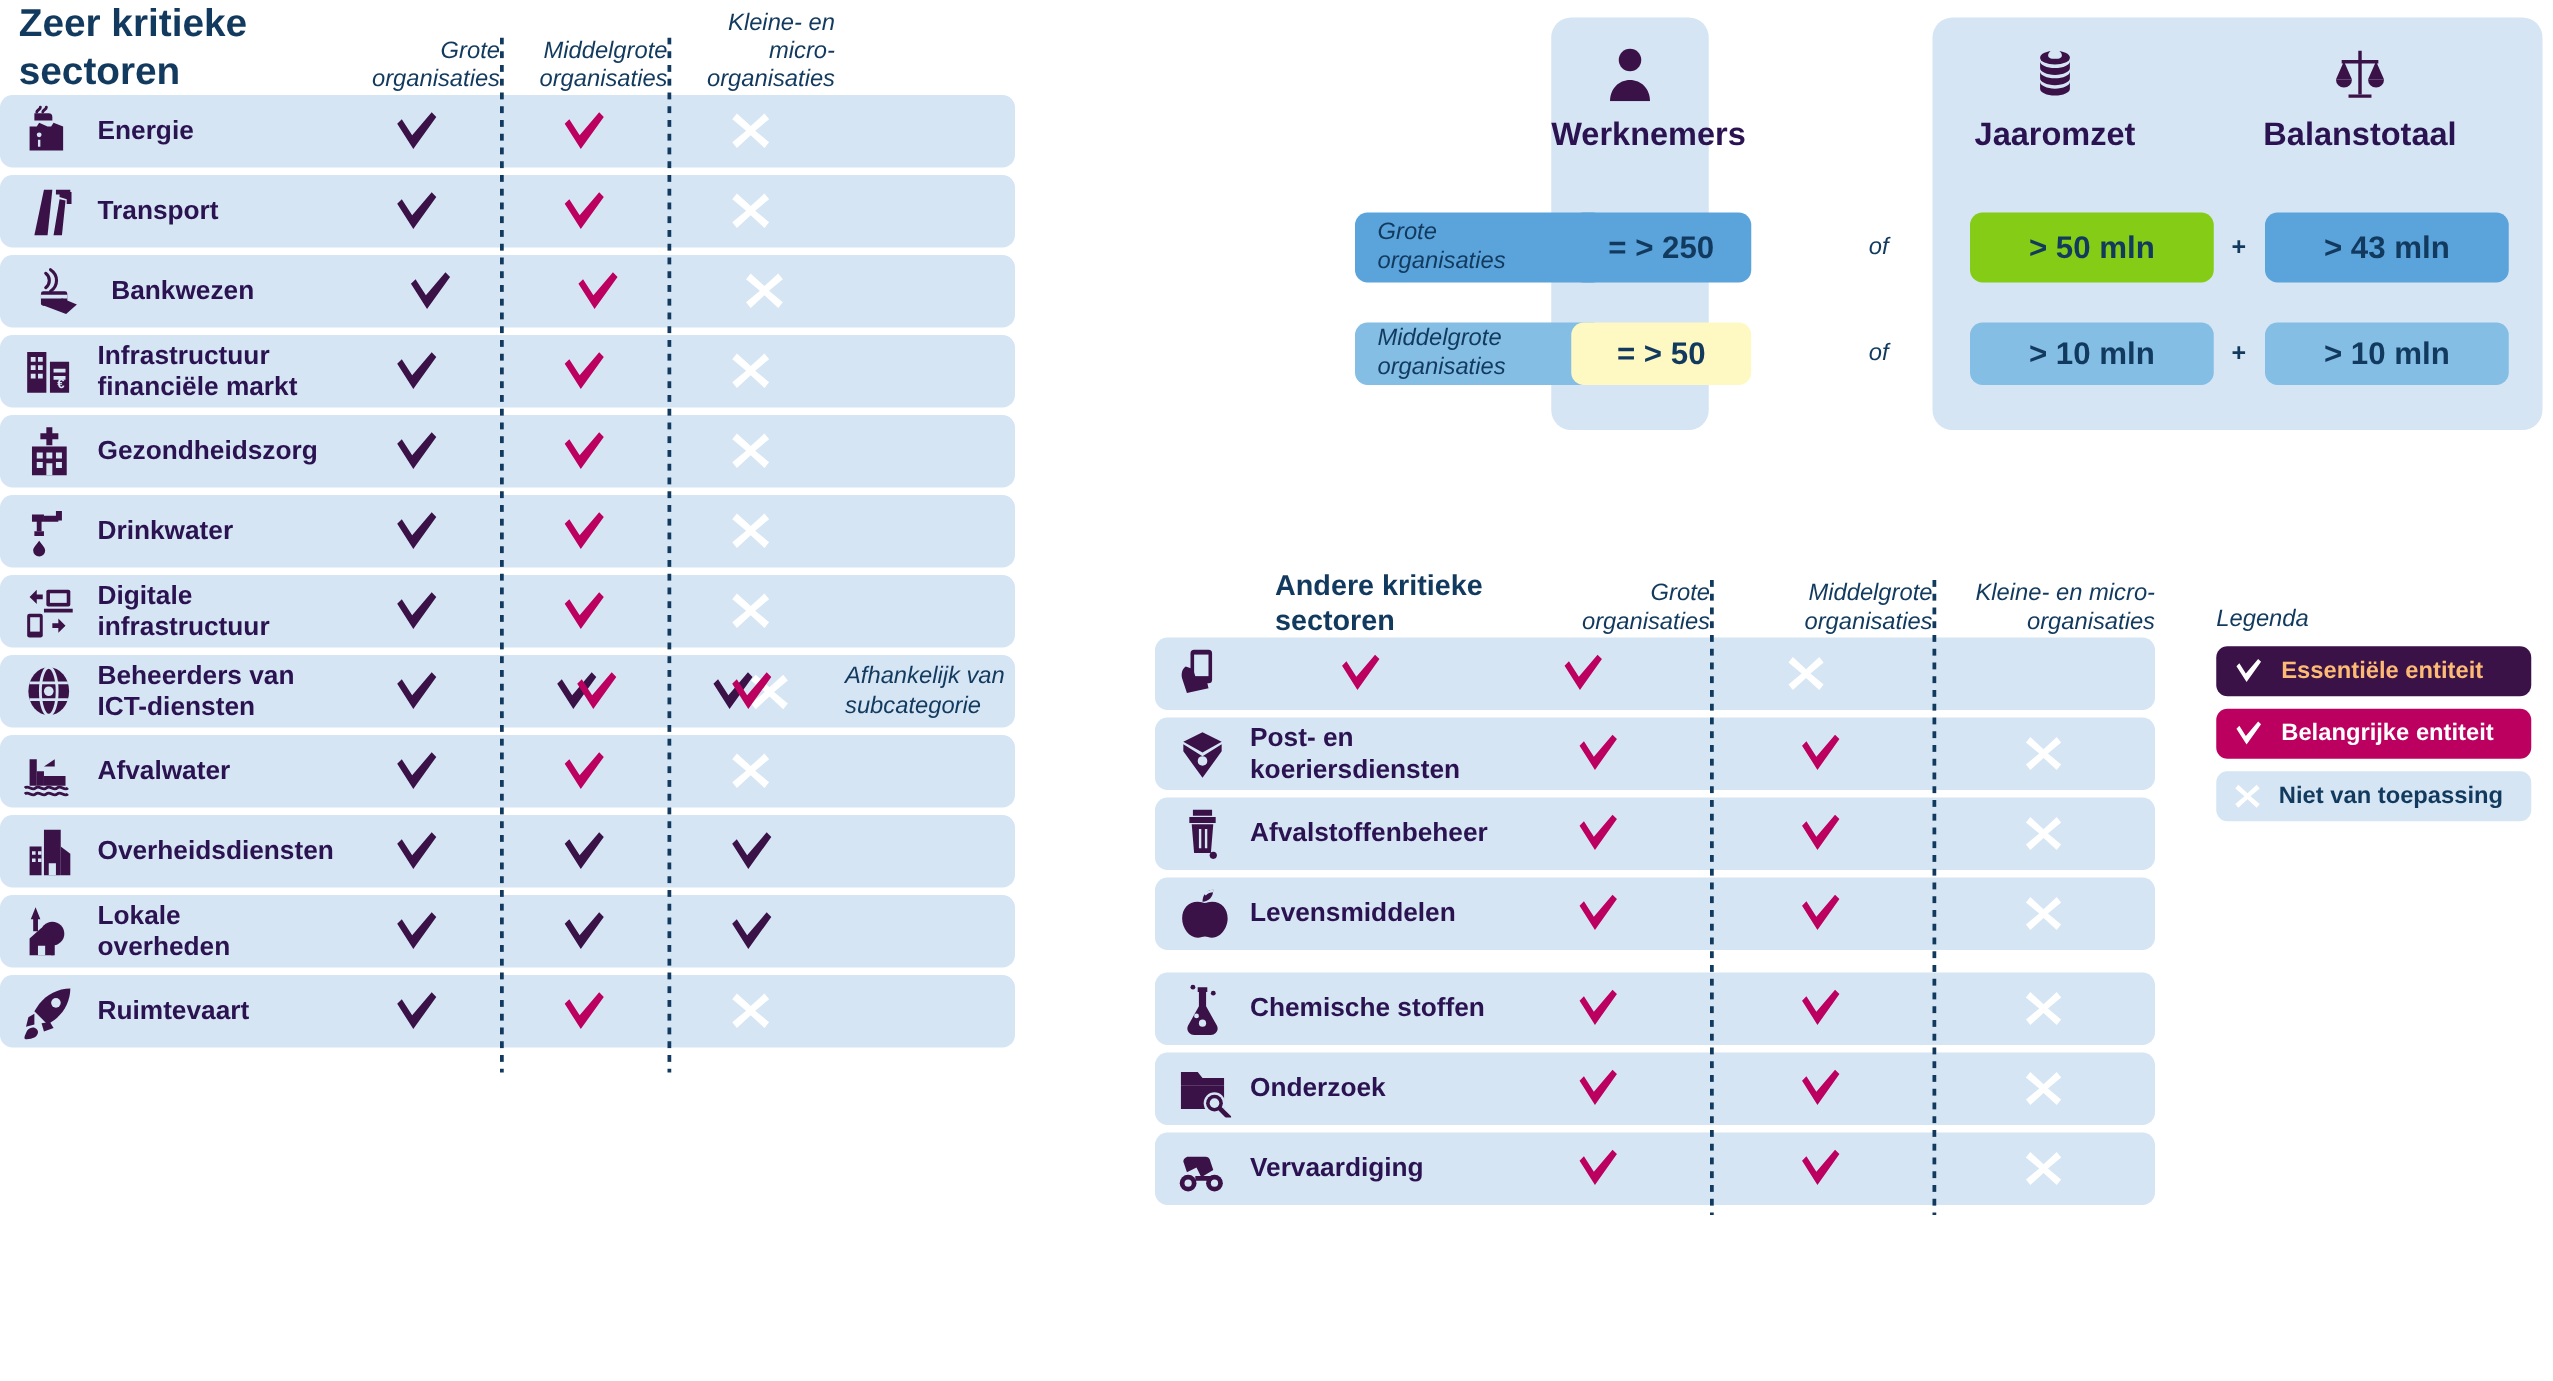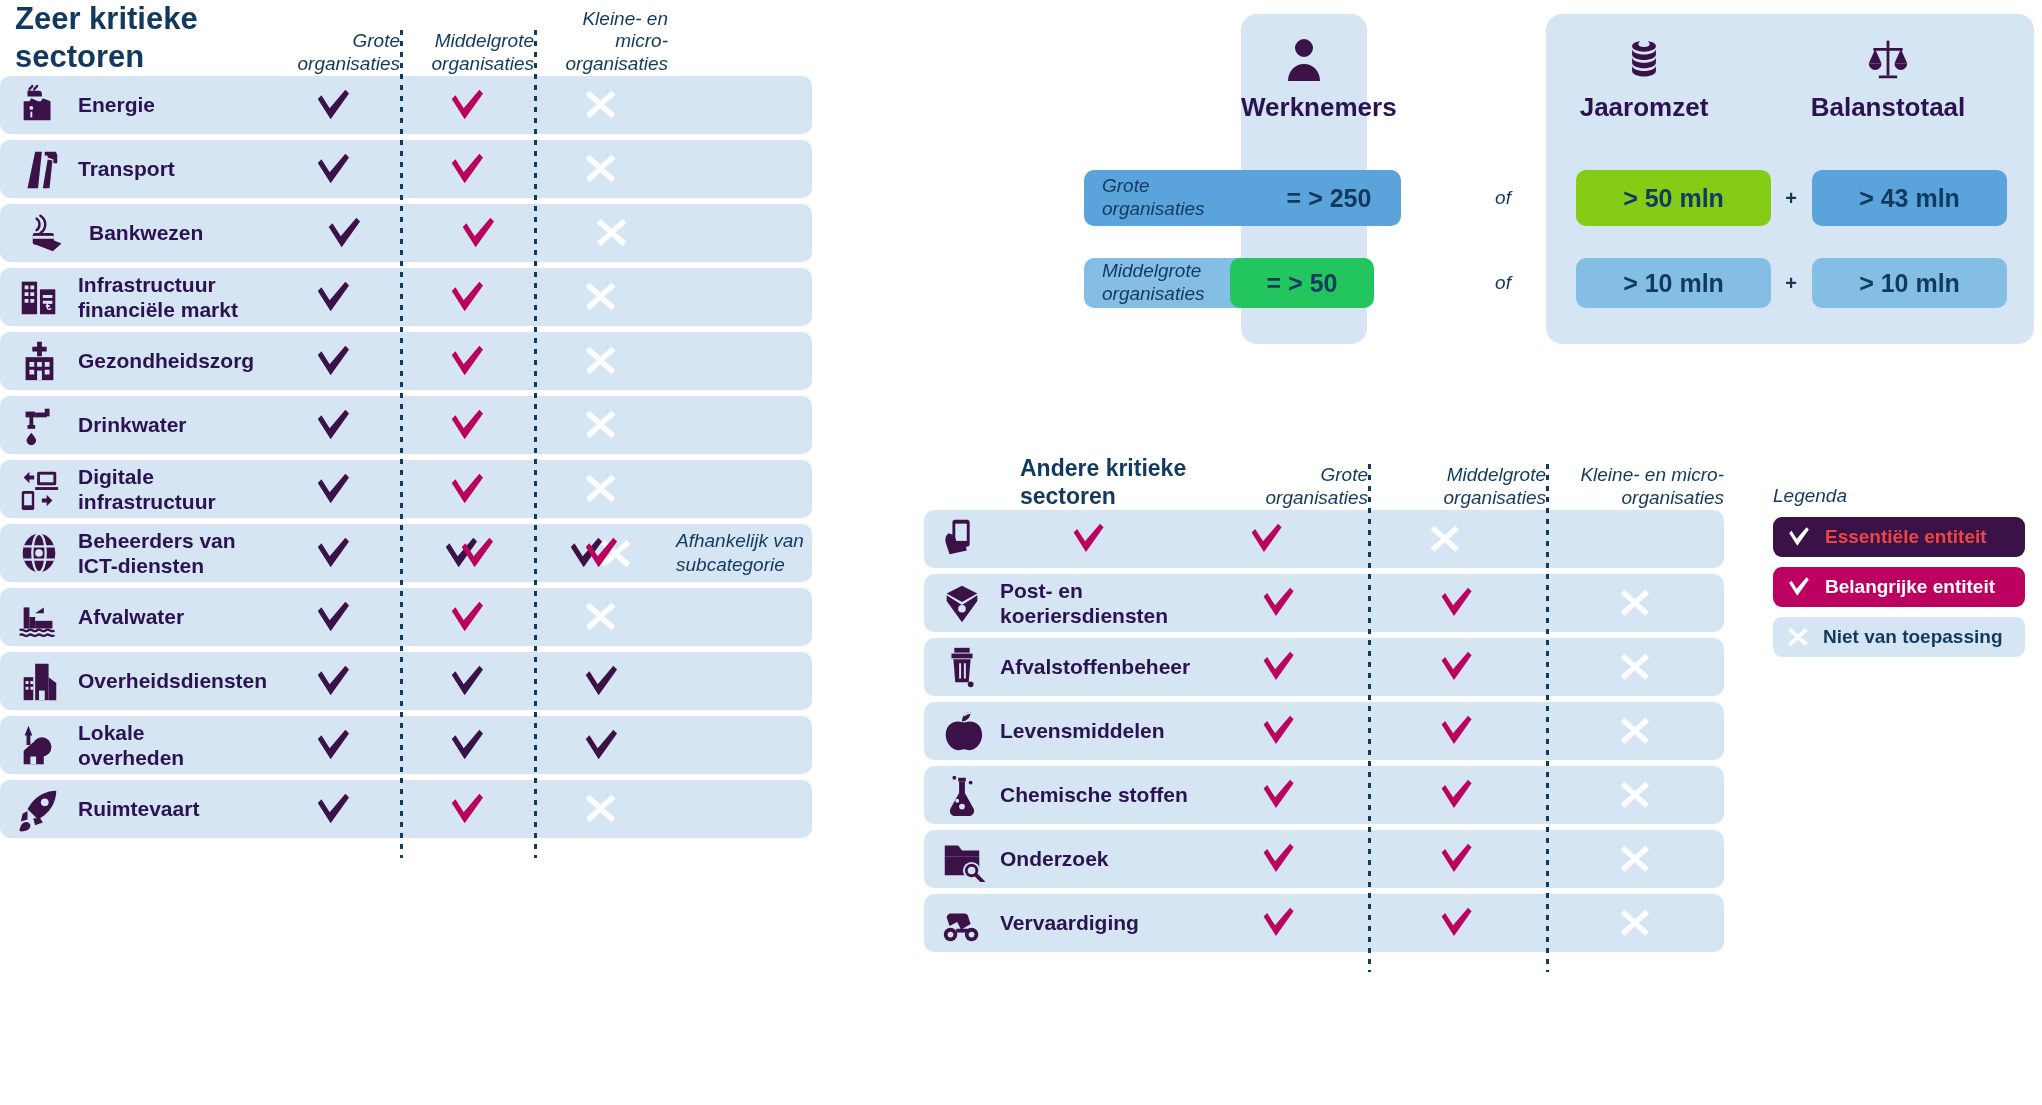--- a/index.html
+++ b/index.html
@@ -616,21 +616,21 @@
           </span>
         </div>
         <div class="cell-mark" style="width:178px;">
           <span class="mark">
             <svg width="31.68" height="31.68" viewBox="0 0 36 36">
               <path d="M6 3 L18 14 L30 3 L34 8 L22 18 L34 28 L30 33 L18 22 L6 33 L2 28 L14 18 L2 8 Z" fill="#ffffff"></path>
             </svg>
           </span>
         </div>
       </div>
-      <div class="row" style="height: 58px; margin-bottom: 6px; width: 800px;">
+      <div class="row" style="height: 58px; margin-bottom: 18px; width: 800px;">
         <div class="cell-icon" style="width:76px;">
           <svg width="46" height="46" viewBox="0 0 48 48" fill="#3B1248">
             <path d="M20 14c-8 0-13 6-13 14s6 16 13 16c3 0 4-1 6-1s3 1 6 1c7 0 13-8 13-16s-5-14-13-14c-3 0-4 1-6 1s-3-1-6-1z"></path>
             <path d="M24 14c0-6 4-10 9-10 0 6-4 10-9 10z"></path>
             <path d="M26 8c2-2 5-3 7-3" stroke="#d5e5f3" stroke-width="2" fill="none"></path>
           </svg>
         </div>
         <div class="cell-label" style="width:190px;font-size:21px;">Levensmiddelen</div>
         <div class="cell-mark" style="width:178px;">
           <span class="mark">
@@ -794,32 +794,32 @@
       </div>
       <div class="crit-head" style="margin-top:8px;">Balanstotaal</div>
     </div>
     <div class="crit-rowlabel" style="left: 1084px; top: 170px; width: 200px; height: 56px; background: rgb(91, 163, 219);">Grote<br>organisaties</div>
     <div class="crit-pill" style="left: 1257px; top: 170px; width: 144px; height: 56px; background: rgb(91, 163, 219);">= &gt; 250</div>
     <div class="crit-pill" style="left: 1576px; top: 170px; width: 195px; height: 56px; background: #84cc16;">&gt; 50 mln</div>
     <div class="crit-pill" style="left: 1812px; top: 170px; width: 195px; height: 56px; background: rgb(91, 163, 219);">&gt; 43 mln</div>
     <div class="crit-op" style="left: 1483px; top: 170px; width: 40px; height: 56px;">of</div>
     <div class="crit-plus" style="left: 1775px; top: 170px; width: 32px; height: 56px;">+</div>
     <div class="crit-rowlabel" style="left: 1084px; top: 258px; width: 200px; height: 50px; background: rgb(132, 190, 228);">Middelgrote<br>organisaties</div>
-    <div class="crit-pill" style="left: 1230px; top: 258px; width: 144px; height: 50px; background: #22c55e;">= &gt; 50</div>
+    <div class="crit-pill" style="left: 1257px; top: 258px; width: 144px; height: 50px; background: #fef9c3;">= &gt; 50</div>
     <div class="crit-pill" style="left: 1576px; top: 258px; width: 195px; height: 50px; background: rgb(132, 190, 228);">&gt; 10 mln</div>
     <div class="crit-pill" style="left: 1812px; top: 258px; width: 195px; height: 50px; background: rgb(132, 190, 228);">&gt; 10 mln</div>
     <div class="crit-op" style="left: 1483px; top: 258px; width: 40px; height: 50px;">of</div>
     <div class="crit-plus" style="left: 1775px; top: 258px; width: 32px; height: 50px;">+</div>
     <div class="legend" style="left: 1773px; top: 485px; width: 252px;">
       <div class="legend-title">Legenda</div>
       <div class="legend-item" style="background:#3B1248;">
         <span style="line-height:0;"><svg width="24" height="22" viewBox="0 0 40 38">
             <path d="M3 12 L7 8 L16 22 L33 2 L37 6 L17 34 Z" fill="#ffffff"></path>
           </svg></span>
-        <span class="legend-text" style="color:#ef4444;">Essentiële entiteit</span>
+        <span class="legend-text" style="color:#fdba74;">Essentiële entiteit</span>
       </div>
       <div class="legend-item" style="background:#BC0060;">
         <span style="line-height:0;"><svg width="24" height="22" viewBox="0 0 40 38">
             <path d="M3 12 L7 8 L16 22 L33 2 L37 6 L17 34 Z" fill="#ffffff"></path>
           </svg></span>
         <span class="legend-text" style="color:#ffffff;">Belangrijke entiteit</span>
       </div>
       <div class="legend-item" style="background:#d5e5f3;">
         <span style="line-height:0;"><svg width="22" height="22" viewBox="0 0 36 36">
             <path d="M6 3 L18 14 L30 3 L34 8 L22 18 L34 28 L30 33 L18 22 L6 33 L2 28 L14 18 L2 8 Z" fill="#ffffff"></path>

